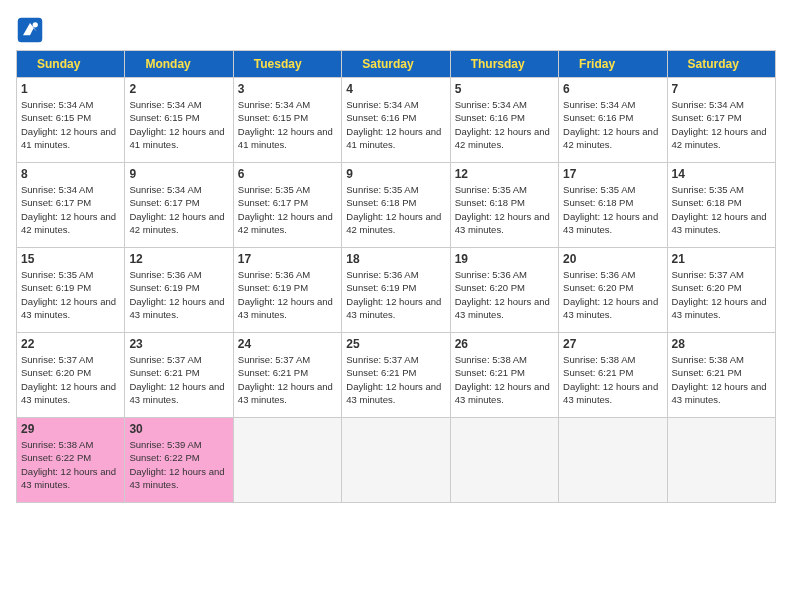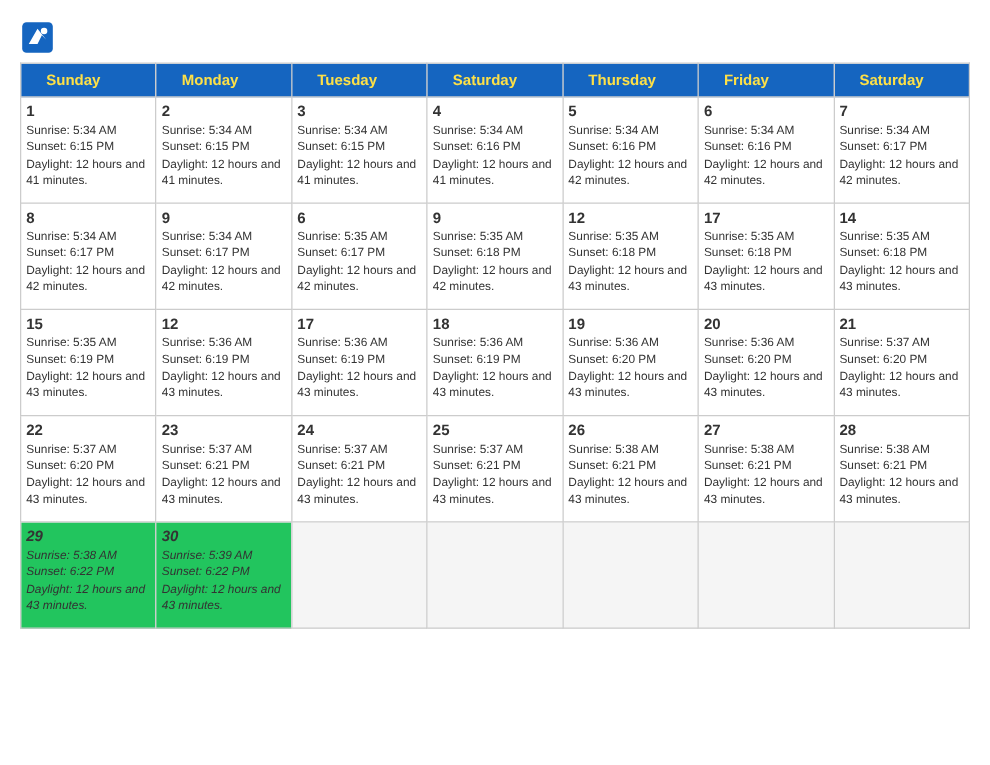--- a/index.html
+++ b/index.html
@@ -84,22 +84,21 @@
       line-height: 1.4;
       color: #333;
     }
     .week-row td {
       height: 85px;
     }
     .last-row td {
       background: #f5f5f5;
     }
     .last-row td.has-data {
-      background: #22c55e;
-      font-style: italic;
+      background: #f9a8d4;
     }
   </style>
 </head>
 <body>
 
 <div class="header">
   <div class="logo">
     <svg class="logo-icon" viewBox="0 0 32 32">
       <rect x="2" y="2" width="28" height="28" rx="4" fill="#1565c0"></rect>
       <polygon points="8,22 16,8 24,18 20,14 16,22" fill="white"></polygon>

